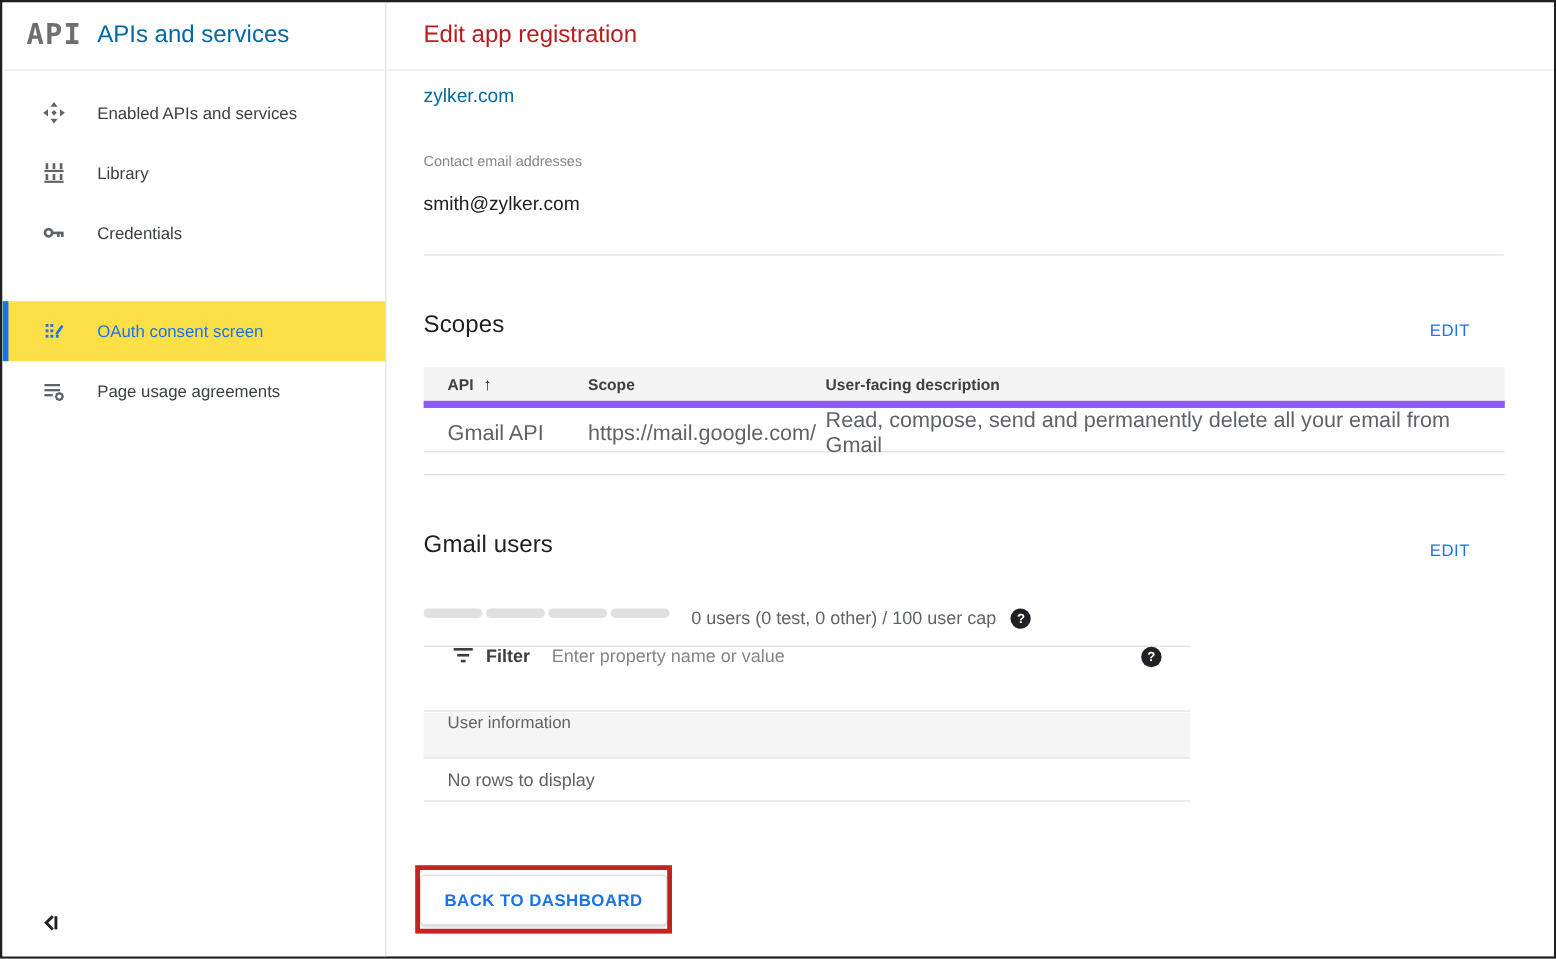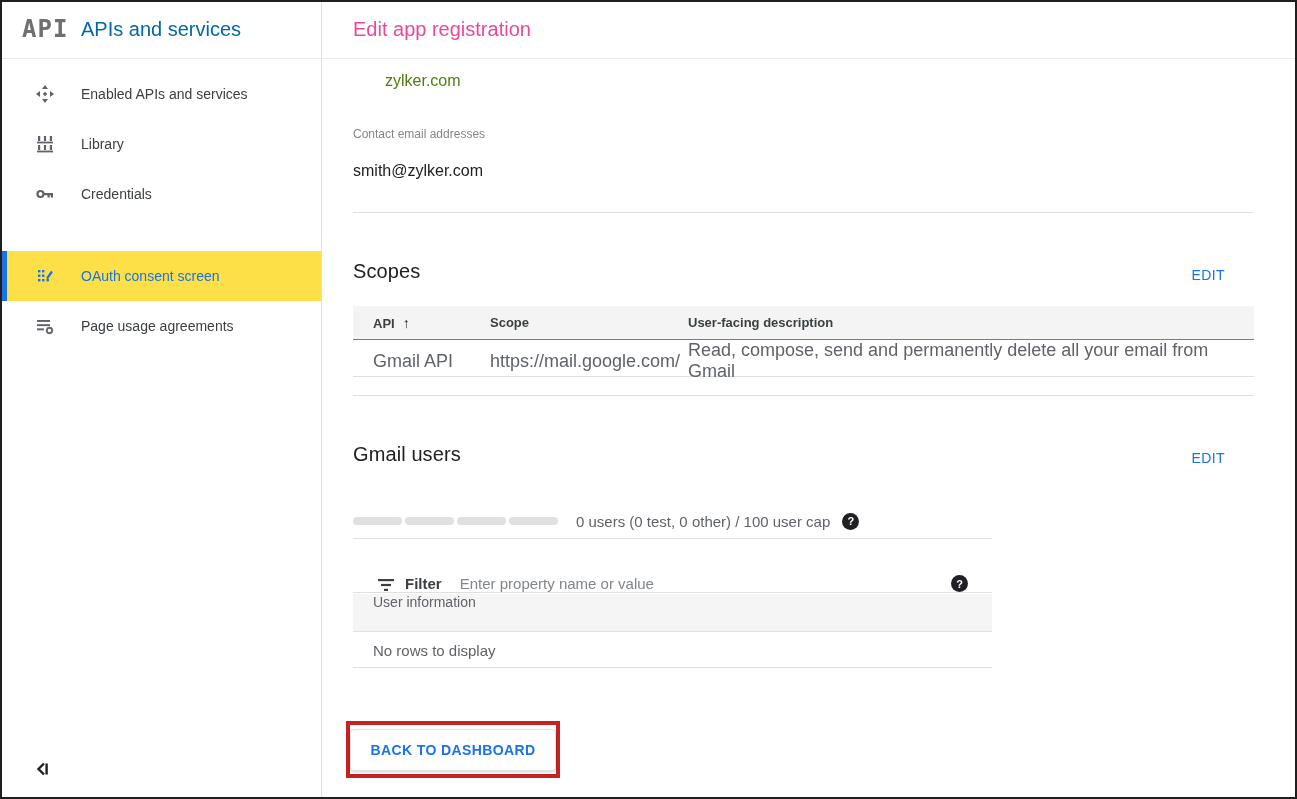--- a/index.html
+++ b/index.html
@@ -87,26 +87,26 @@
     position: absolute;
     left: 321px; right: 0; top: 0;
     height: 57px;
     border-bottom: 1px solid #e8eaed;
     background: #fff;
   }
   .main-header .page-title {
     position: absolute;
     left: 30px; top: 16px;
     font-size: 20px;
-    color: #ec4899;
+    color: #b91c1c;
   }
 
   .abs { position: absolute; }
 
-  .text-domain { left: 351px; top: 70px; font-size: 16px; color: #4d7c0f; margin-left: 32px; }
+  .text-domain { left: 351px; top: 70px; font-size: 16px; color: #0369a1; }
   .text-contact-label { left: 351px; top: 125px; font-size: 12px; color: #868686; }
   .text-email { left: 351px; top: 160px; font-size: 16px; color: #212121; }
 
   .divider { background: #e0e0e0; height: 1px; }
   .divider-1 { left: 351px; top: 210px; width: 900px; }
 
   .section-title { font-size: 20px; font-weight: 500; color: #212121; letter-spacing: 0.1px; }
   .scopes-title { left: 351px; top: 258px; }
   .test-title { left: 351px; top: 441px; }
 
@@ -123,39 +123,39 @@
   
   .scopes-table { left: 351px; top: 304px; width: 901px; }
   .sc-row {
     display: grid;
     grid-template-columns: 117px 198px 1fr;
     align-items: center;
   }
   .sc-head {
     height: 34px;
     background: #f4f4f4;
-    border-bottom: 1px solid #8b5cf6;
+    border-bottom: 6px solid #8b5cf6;
     font-size: 13px;
     font-weight: 700;
     color: #3c4043;
   }
   .sc-head > div, .sc-data > div { padding-left: 20px; }
   .sc-data {
     height: 37px;
     border-bottom: 1px solid #e0e0e0;
     font-size: 18px;
     color: #5f6368;
   }
   .sc-foot { height: 19px; border-bottom: 1px solid #e0e0e0; }
   .sort-arrow { font-weight: 700; color: #202124; margin-left: 8px; font-size: 14px; }
 
   
   .usage-row {
     left: 351px; top: 505px; width: 639px; height: 28px;
-    display: flex; align-items: center;
+    display: flex; 
   }
   .progress-bar { display: flex; gap: 3px; }
   .progress-seg {
     width: 49px; height: 8px;
     background: #e0e0e0;
     border-radius: 4px;
   }
   .usage-text { margin-left: 18px; font-size: 15px; color: #5f6368; }
   .help-icon {
     width: 17px; height: 17px;
@@ -169,21 +169,21 @@
     cursor: pointer;
     flex: none;
   }
   .usage-row .help-icon { margin-left: 12px; }
 
   .divider-2 { left: 351px; top: 536px; width: 639px; }
 
   .filter-row {
     left: 351px; top: 537px; width: 639px; height: 54px;
     border-bottom: 1px solid #e0e0e0;
-    display: flex; align-items: flex-end;
+    display: flex; align-items: flex-start;
   }
   .filter-icon { margin-left: 24px; display: flex; align-items: center; }
   .filter-label { margin-left: 10px; font-size: 15px; font-weight: 700; color: #3c4043; }
   .filter-input {
     margin-left: 18px;
     border: none; outline: none;
     font-family: "Liberation Sans", sans-serif;
     font-size: 15px;
     color: #212121;
     flex: 1;

